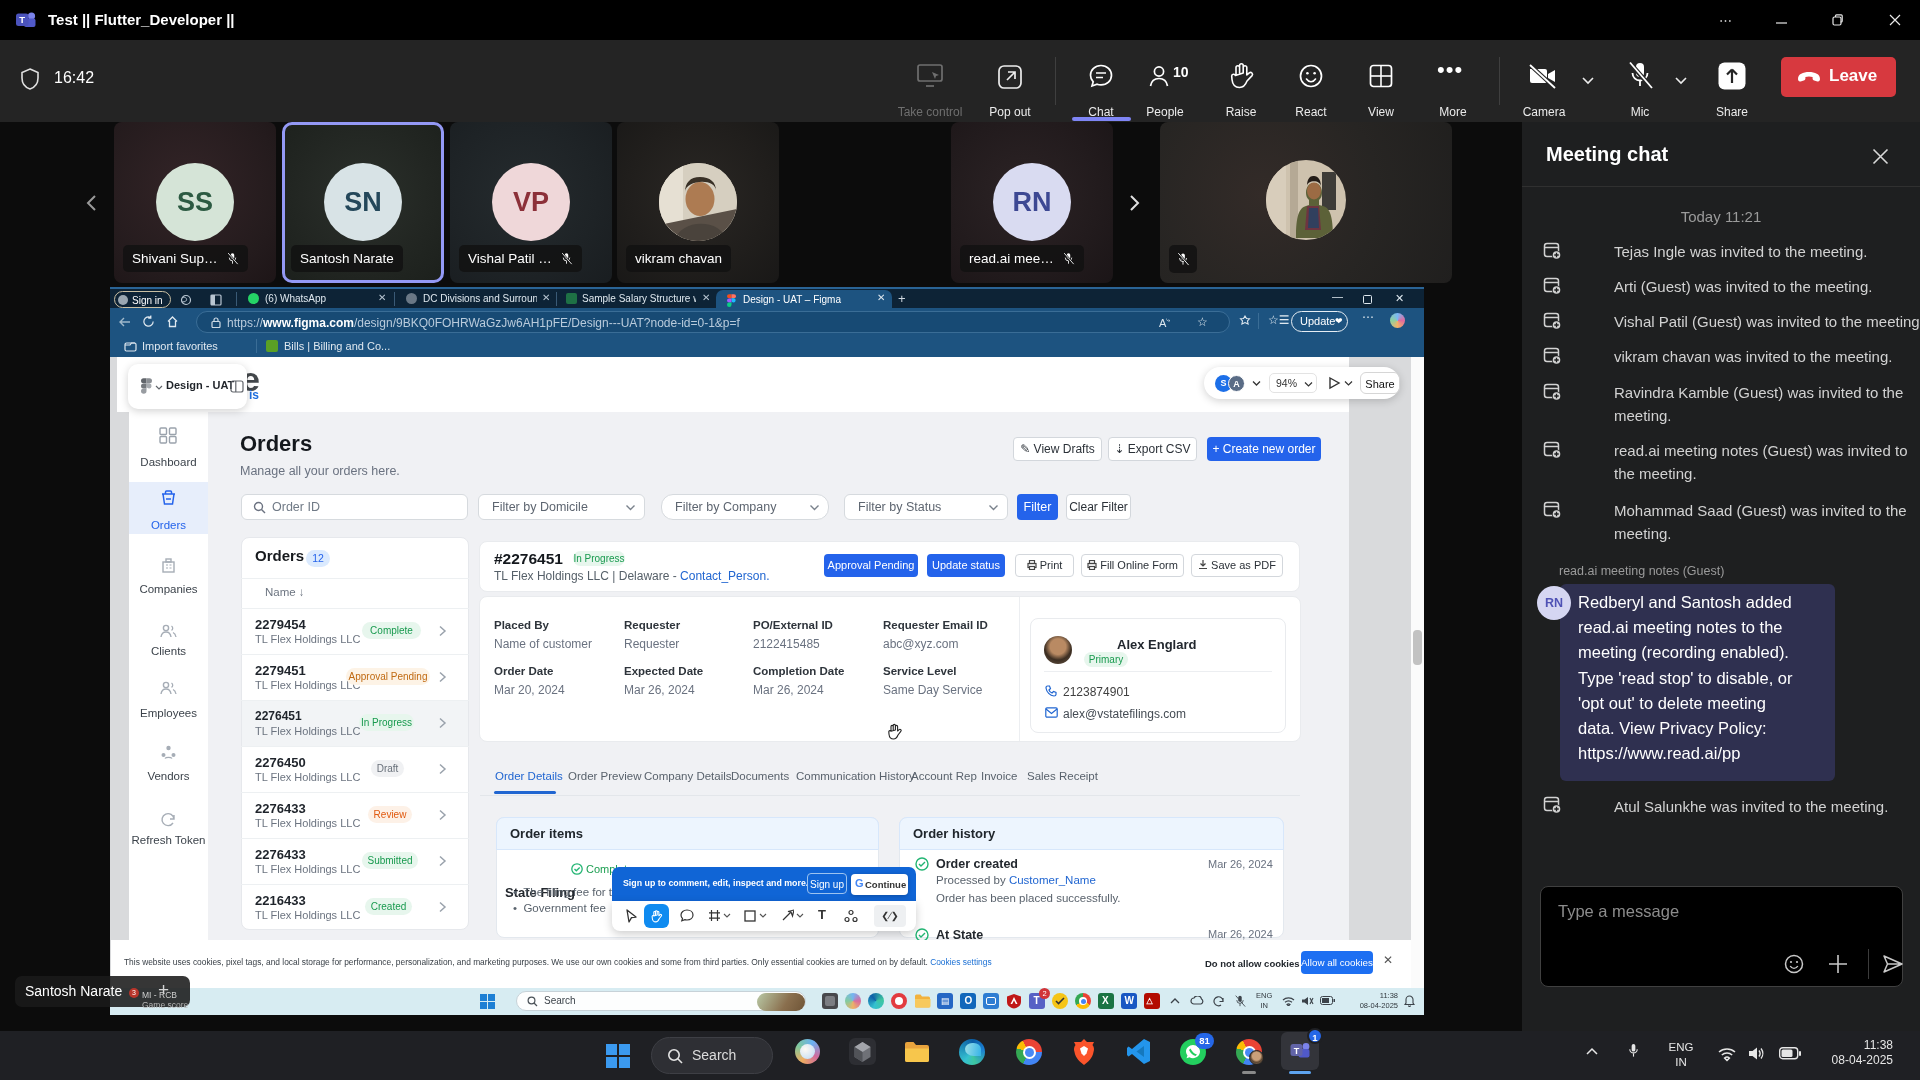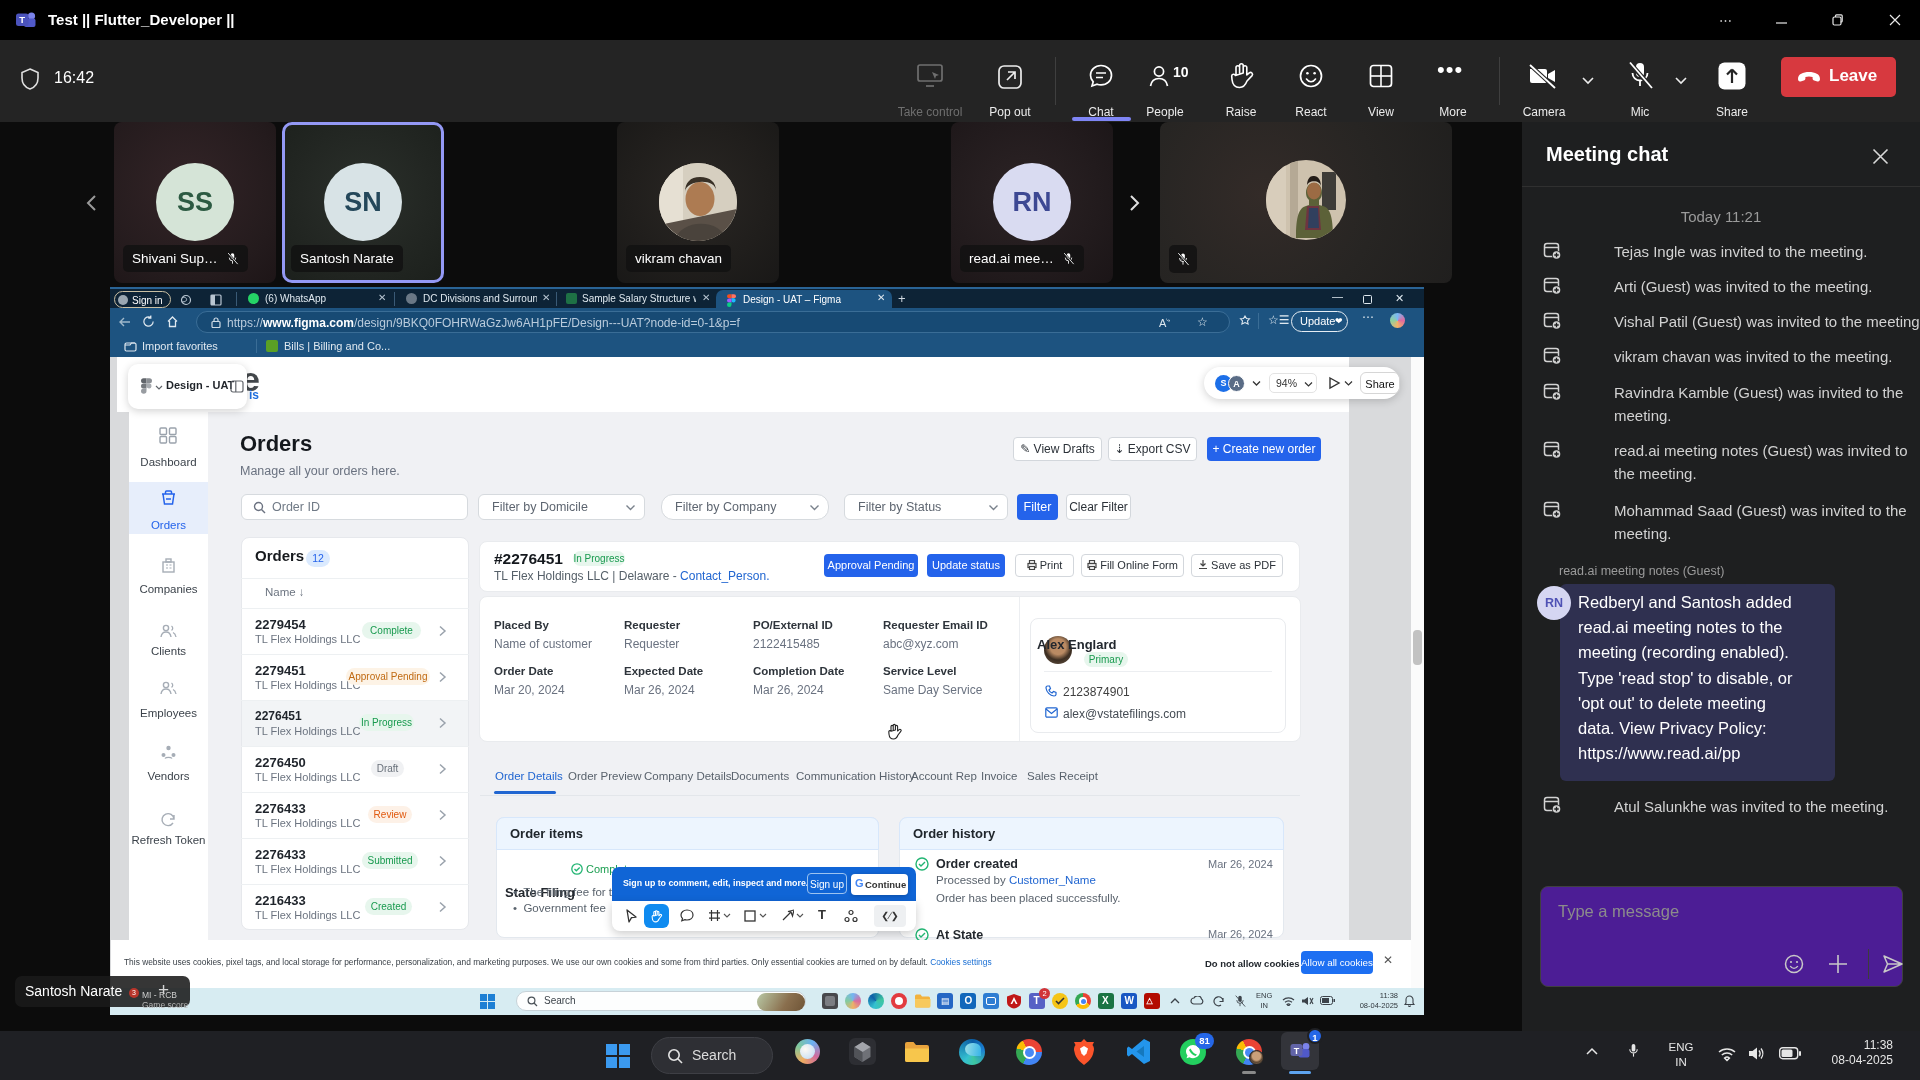--- a/index.html
+++ b/index.html
@@ -172,20 +172,30 @@
             <line x1="3" y1="2" x2="25" y2="27" stroke="#111" stroke-width="5"></line>
             <line x1="4" y1="2.5" x2="26" y2="28" stroke="#fff" stroke-width="2"></line>
           </svg></div>
     </div>
 
     <div class="tile" style="left:282px;width:162px;background:radial-gradient(circle at 50% 45%, #2b302b 0%, #222622 60%, #1c201c 100%);border:3px solid #9499f5;border-radius:10px;">
       <div class="avatar" style="background:#d8e3e6;color:#24475a;top:38px;">SN</div>
       <div class="namelabel" style="top:120px;left:6px;">Santosh Narate</div>
     </div>
 
+    <div class="tile" style="left:450px;width:162px;background:radial-gradient(circle at 45% 45%, #252b2e 0%, #1e2326 60%, #191d20 100%);">
+      <div class="avatar" style="background:#efd7d9;color:#8c3039;">VP</div>
+      <div class="namelabel">Vishal Patil …<svg width="13" height="13" viewBox="0 0 28 30">
+            <rect x="10" y="3" width="8" height="14" rx="4" fill="#fff"></rect>
+            <path d="M6.5 13 a7.5 7.5 0 0 0 15 0" fill="none" stroke="#fff" stroke-width="2"></path>
+            <line x1="14" y1="21" x2="14" y2="27" stroke="#fff" stroke-width="2"></line>
+            <line x1="3" y1="2" x2="25" y2="27" stroke="#111" stroke-width="5"></line>
+            <line x1="4" y1="2.5" x2="26" y2="28" stroke="#fff" stroke-width="2"></line>
+          </svg></div>
+    </div>
 
     <div class="tile" style="left:617px;width:162px;background:radial-gradient(circle at 50% 45%, #2a2724 0%, #201e1c 60%, #191817 100%);">
       <div class="avatar" style="overflow:hidden;background:#c9c2b2;">
         <svg width="78" height="78" viewBox="0 0 78 78">
             <rect width="78" height="78" fill="#d6cfc0"></rect>
             <rect x="0" y="0" width="24" height="78" fill="#e6e0d3"></rect>
             <path d="M0 62 L78 46 L78 78 L0 78 Z" fill="#5a5047"></path>
             <path d="M16 78 C20 56 62 54 68 78 Z" fill="#4a433c"></path>
             <ellipse cx="41" cy="36" rx="14.5" ry="17" fill="#ad7b52"></ellipse>
             <path d="M26 29 C26 17 57 14 57 28 C57 19 51 14 41 14 C31 14 26 20 26 29 Z" fill="#383026"></path>
@@ -508,21 +518,21 @@
         <div class="abs" style="left:643px;top:308px;font-size:11.5px;font-weight:600;color:#2e343b;">Completion Date</div>
         <div class="abs" style="left:773px;top:308px;font-size:11.5px;font-weight:600;color:#2e343b;">Service Level</div>
         <div class="abs" style="left:384px;top:326px;font-size:12px;color:#6a7280;">Mar 20, 2024</div>
         <div class="abs" style="left:514px;top:326px;font-size:12px;color:#6a7280;">Mar 26, 2024</div>
         <div class="abs" style="left:643px;top:326px;font-size:12px;color:#6a7280;">Mar 26, 2024</div>
         <div class="abs" style="left:773px;top:326px;font-size:12px;color:#6a7280;">Same Day Service</div>
       </div>
 
       <div class="abs" style="left:920px;top:261px;width:256px;height:115px;background:#fff;border:1px solid #e9ebee;border-radius:8px;"></div>
       <div class="abs" style="left:934px;top:279px;width:28px;height:28px;border-radius:50%;background:radial-gradient(circle at 50% 38%, #b98a63 35%, #3c2e22 60%, #6b5948 100%);"></div>
-      <div class="abs" style="left:927px;top:280px;font-size:13px;font-weight:600;color:#22272e;">Alex Englard</div>
+      <div class="abs" style="left:1007px;top:280px;font-size:13px;font-weight:600;color:#22272e;">Alex Englard</div>
       <div class="chip c-green" style="left:974px;top:295px;width:44px;height:15px;line-height:15px;">Primary</div>
       <div class="abs" style="left:934px;top:314px;width:228px;height:1px;background:#eceef1;"></div>
       <svg class="abs" style="left:935px;top:328px" width="12" height="12" viewBox="0 0 12 12">
           <path d="M2.5 1 L4.5 1 L5.5 3.5 L4 5 C4.5 6.5 5.5 7.5 7 8 L8.5 6.5 L11 7.5 V9.5 C11 10.5 10 11 9 11 C5 10.5 1.5 7 1 3 C1 2 1.5 1 2.5 1 Z" fill="none" stroke="#2166d1" stroke-width="1.2"></path>
         </svg>
       <div class="abs" style="left:953px;top:328px;font-size:12px;color:#404040;">2123874901</div>
       <svg class="abs" style="left:935px;top:350px" width="13" height="11">
           <rect x="0.8" y="0.8" width="11.4" height="9.4" rx="1.2" fill="none" stroke="#2166d1" stroke-width="1.2"></rect>
           <path d="M1 2 L6.5 6.5 L12 2" fill="none" stroke="#2166d1" stroke-width="1.2"></path>
         </svg>
@@ -848,21 +858,21 @@
     <div class="abs" style="left:15px;top:464px;width:34px;height:34px;border-radius:50%;background:#d5d6f2;text-align:center;line-height:34px;font-size:12.5px;font-weight:700;color:#4f52b5;">RN</div>
     <div class="sysicon" style="top:673px"><svg width="19" height="19" viewBox="0 0 19 19">
           <rect x="1.5" y="2.5" width="14" height="13" rx="2.5" fill="none" stroke="#d2d2d2" stroke-width="1.5"></rect>
           <line x1="1.5" y1="6.5" x2="15.5" y2="6.5" stroke="#d2d2d2" stroke-width="1.5"></line>
           <circle cx="13.5" cy="14" r="4.6" fill="#1e1f20"></circle>
           <circle cx="13.5" cy="14" r="3.8" fill="#d2d2d2"></circle>
           <path d="M13.5 11.8 v4.4 M11.3 14 h4.4" stroke="#1e1f20" stroke-width="1.3"></path>
         </svg></div>
     <div class="sysmsg" style="top:673px">Atul Salunkhe was invited to the meeting.</div>
 
-    <div class="abs" style="left:18px;top:764px;width:363px;height:101px;background:#4c1d95;border:1px solid #404040;border-radius:8px;">
+    <div class="abs" style="left:18px;top:764px;width:363px;height:101px;background:#000000;border:1px solid #404040;border-radius:8px;">
       <div class="abs" style="left:17px;top:15px;font-size:16.5px;color:#8c8c8c;">Type a message</div>
       <svg class="abs" style="left:242px;top:66px" width="22" height="22" viewBox="0 0 22 22">
           <circle cx="11" cy="11" r="8.5" fill="none" stroke="#c8c8c8" stroke-width="1.5"></circle>
           <circle cx="8" cy="9" r="1.1" fill="#c8c8c8"></circle>
           <circle cx="14" cy="9" r="1.1" fill="#c8c8c8"></circle>
           <path d="M7.2 13 c1 1.6 2.3 2.4 3.8 2.4 s2.8 -0.8 3.8 -2.4" fill="none" stroke="#c8c8c8" stroke-width="1.4"></path>
         </svg>
       <svg class="abs" style="left:286px;top:66px" width="22" height="22">
           <path d="M11 2 V20 M2 11 H20" stroke="#c8c8c8" stroke-width="1.6"></path>
         </svg>

